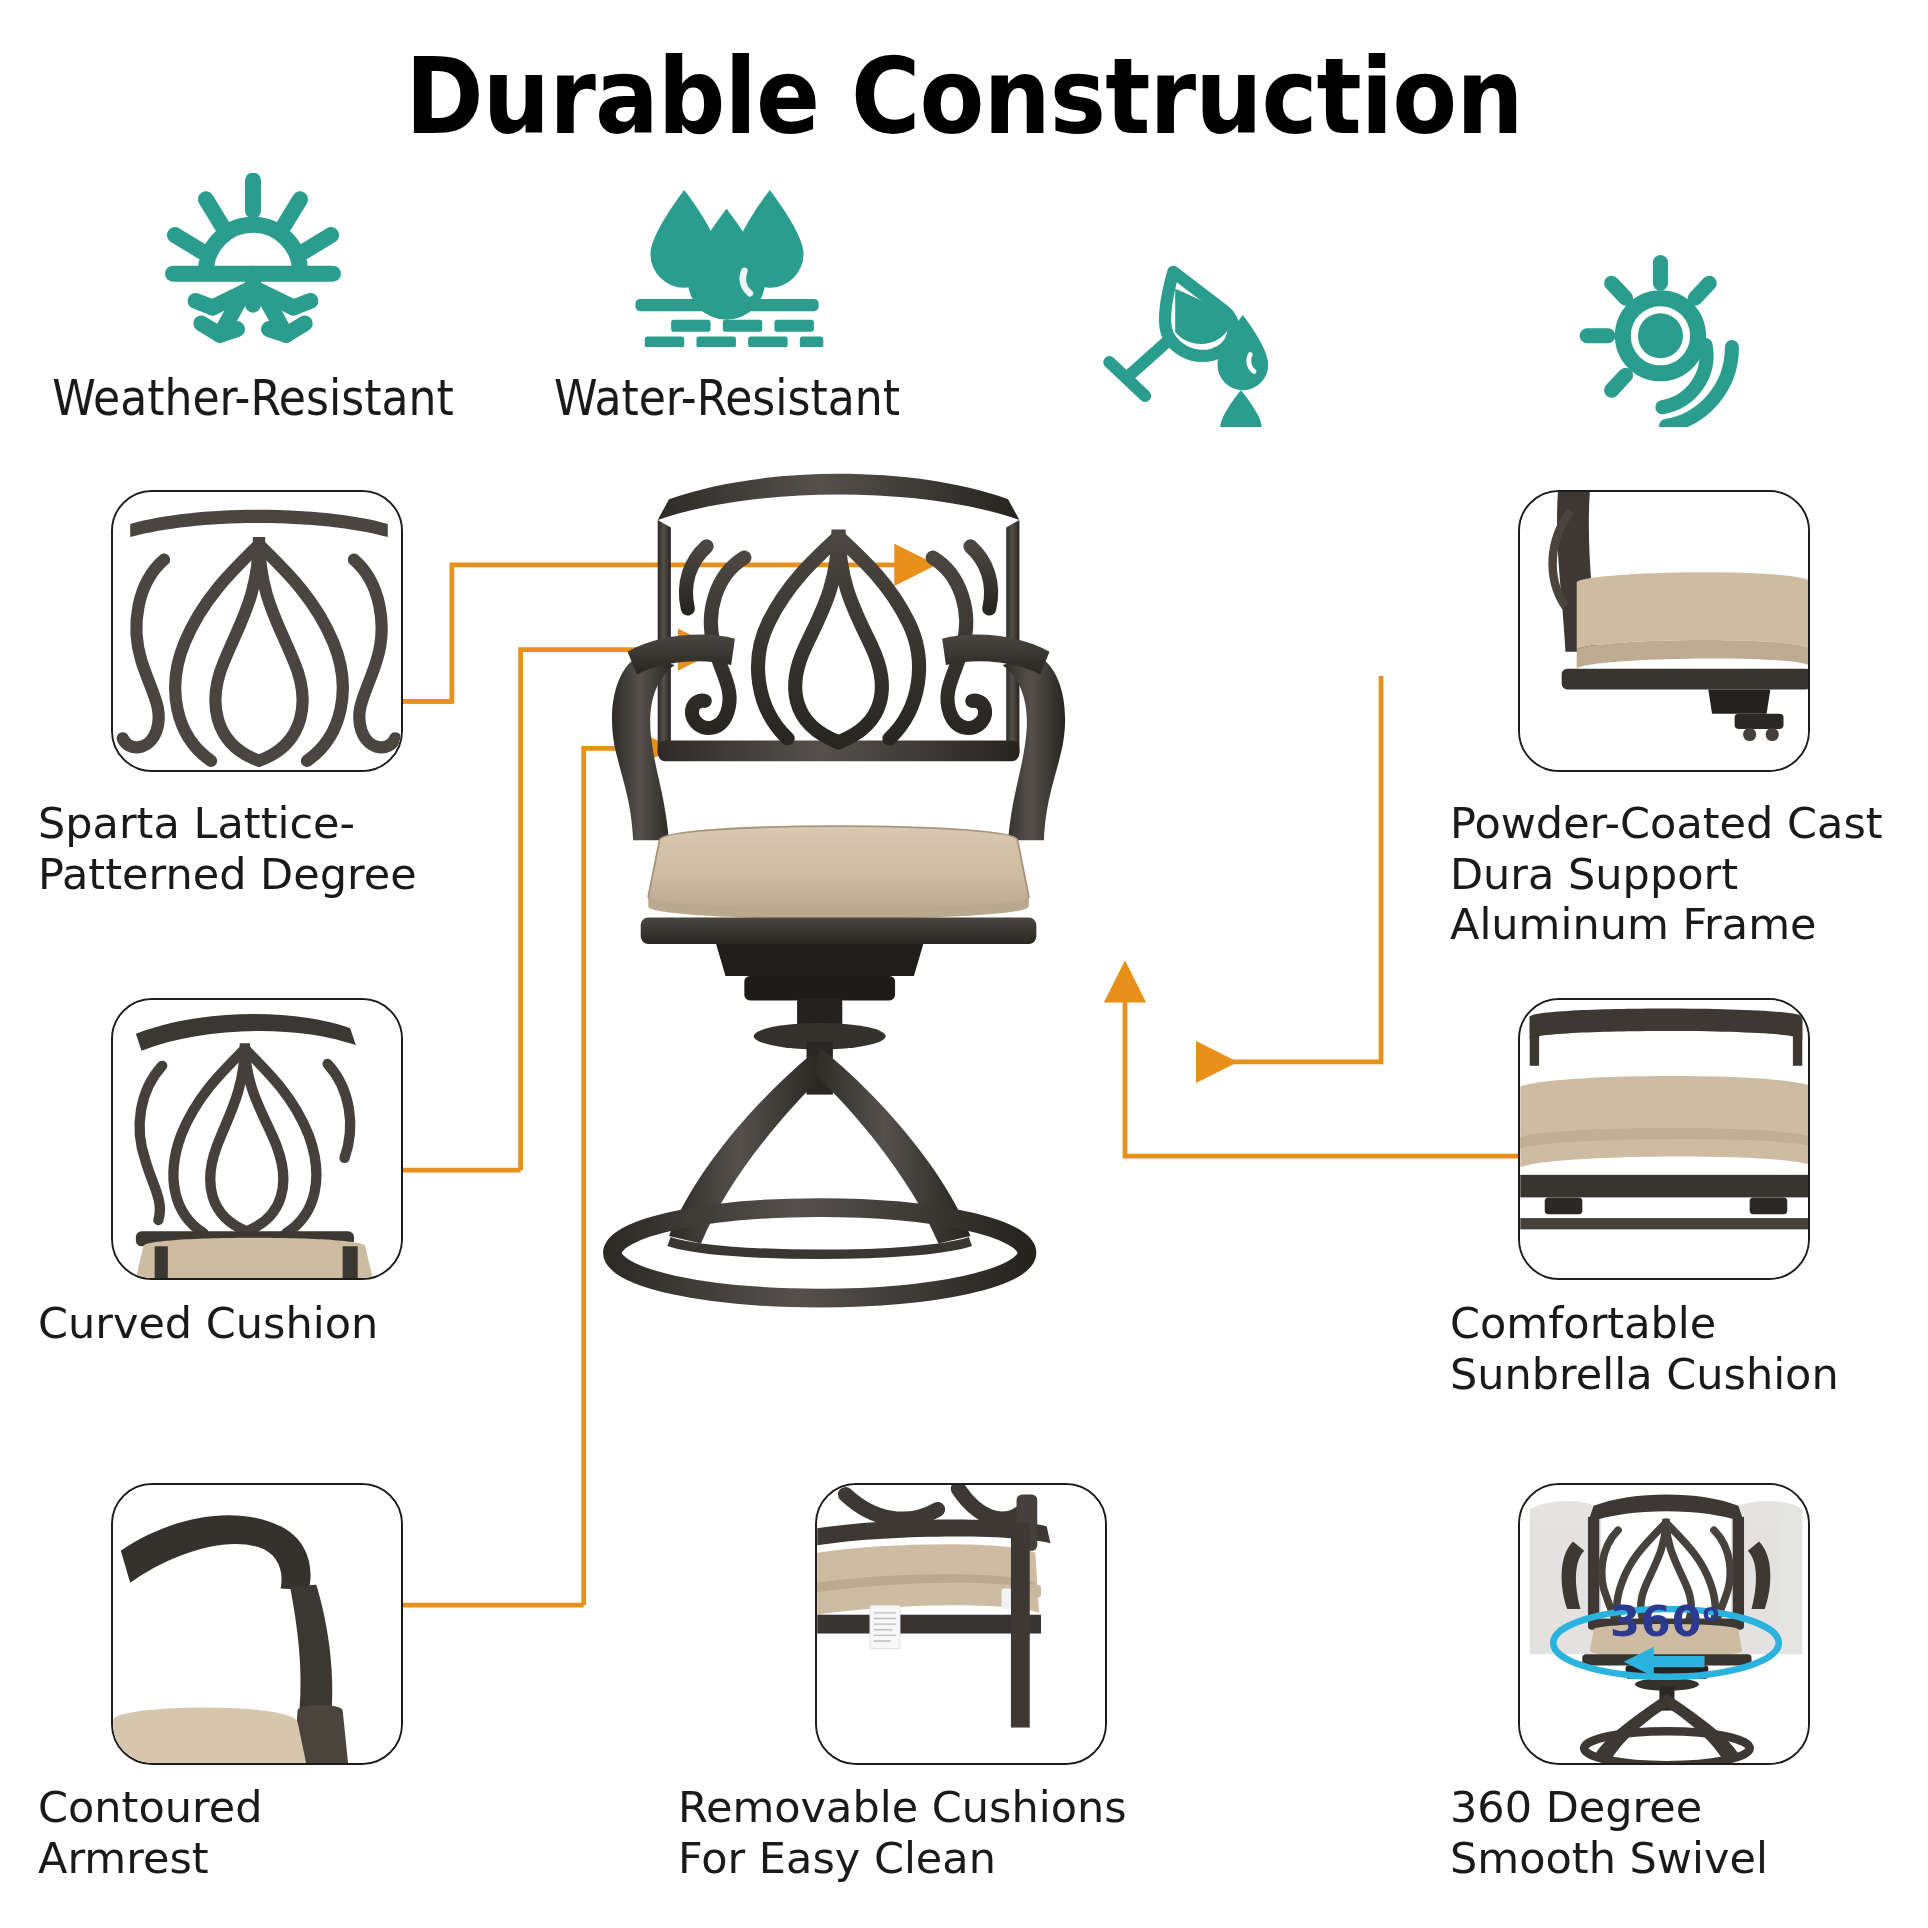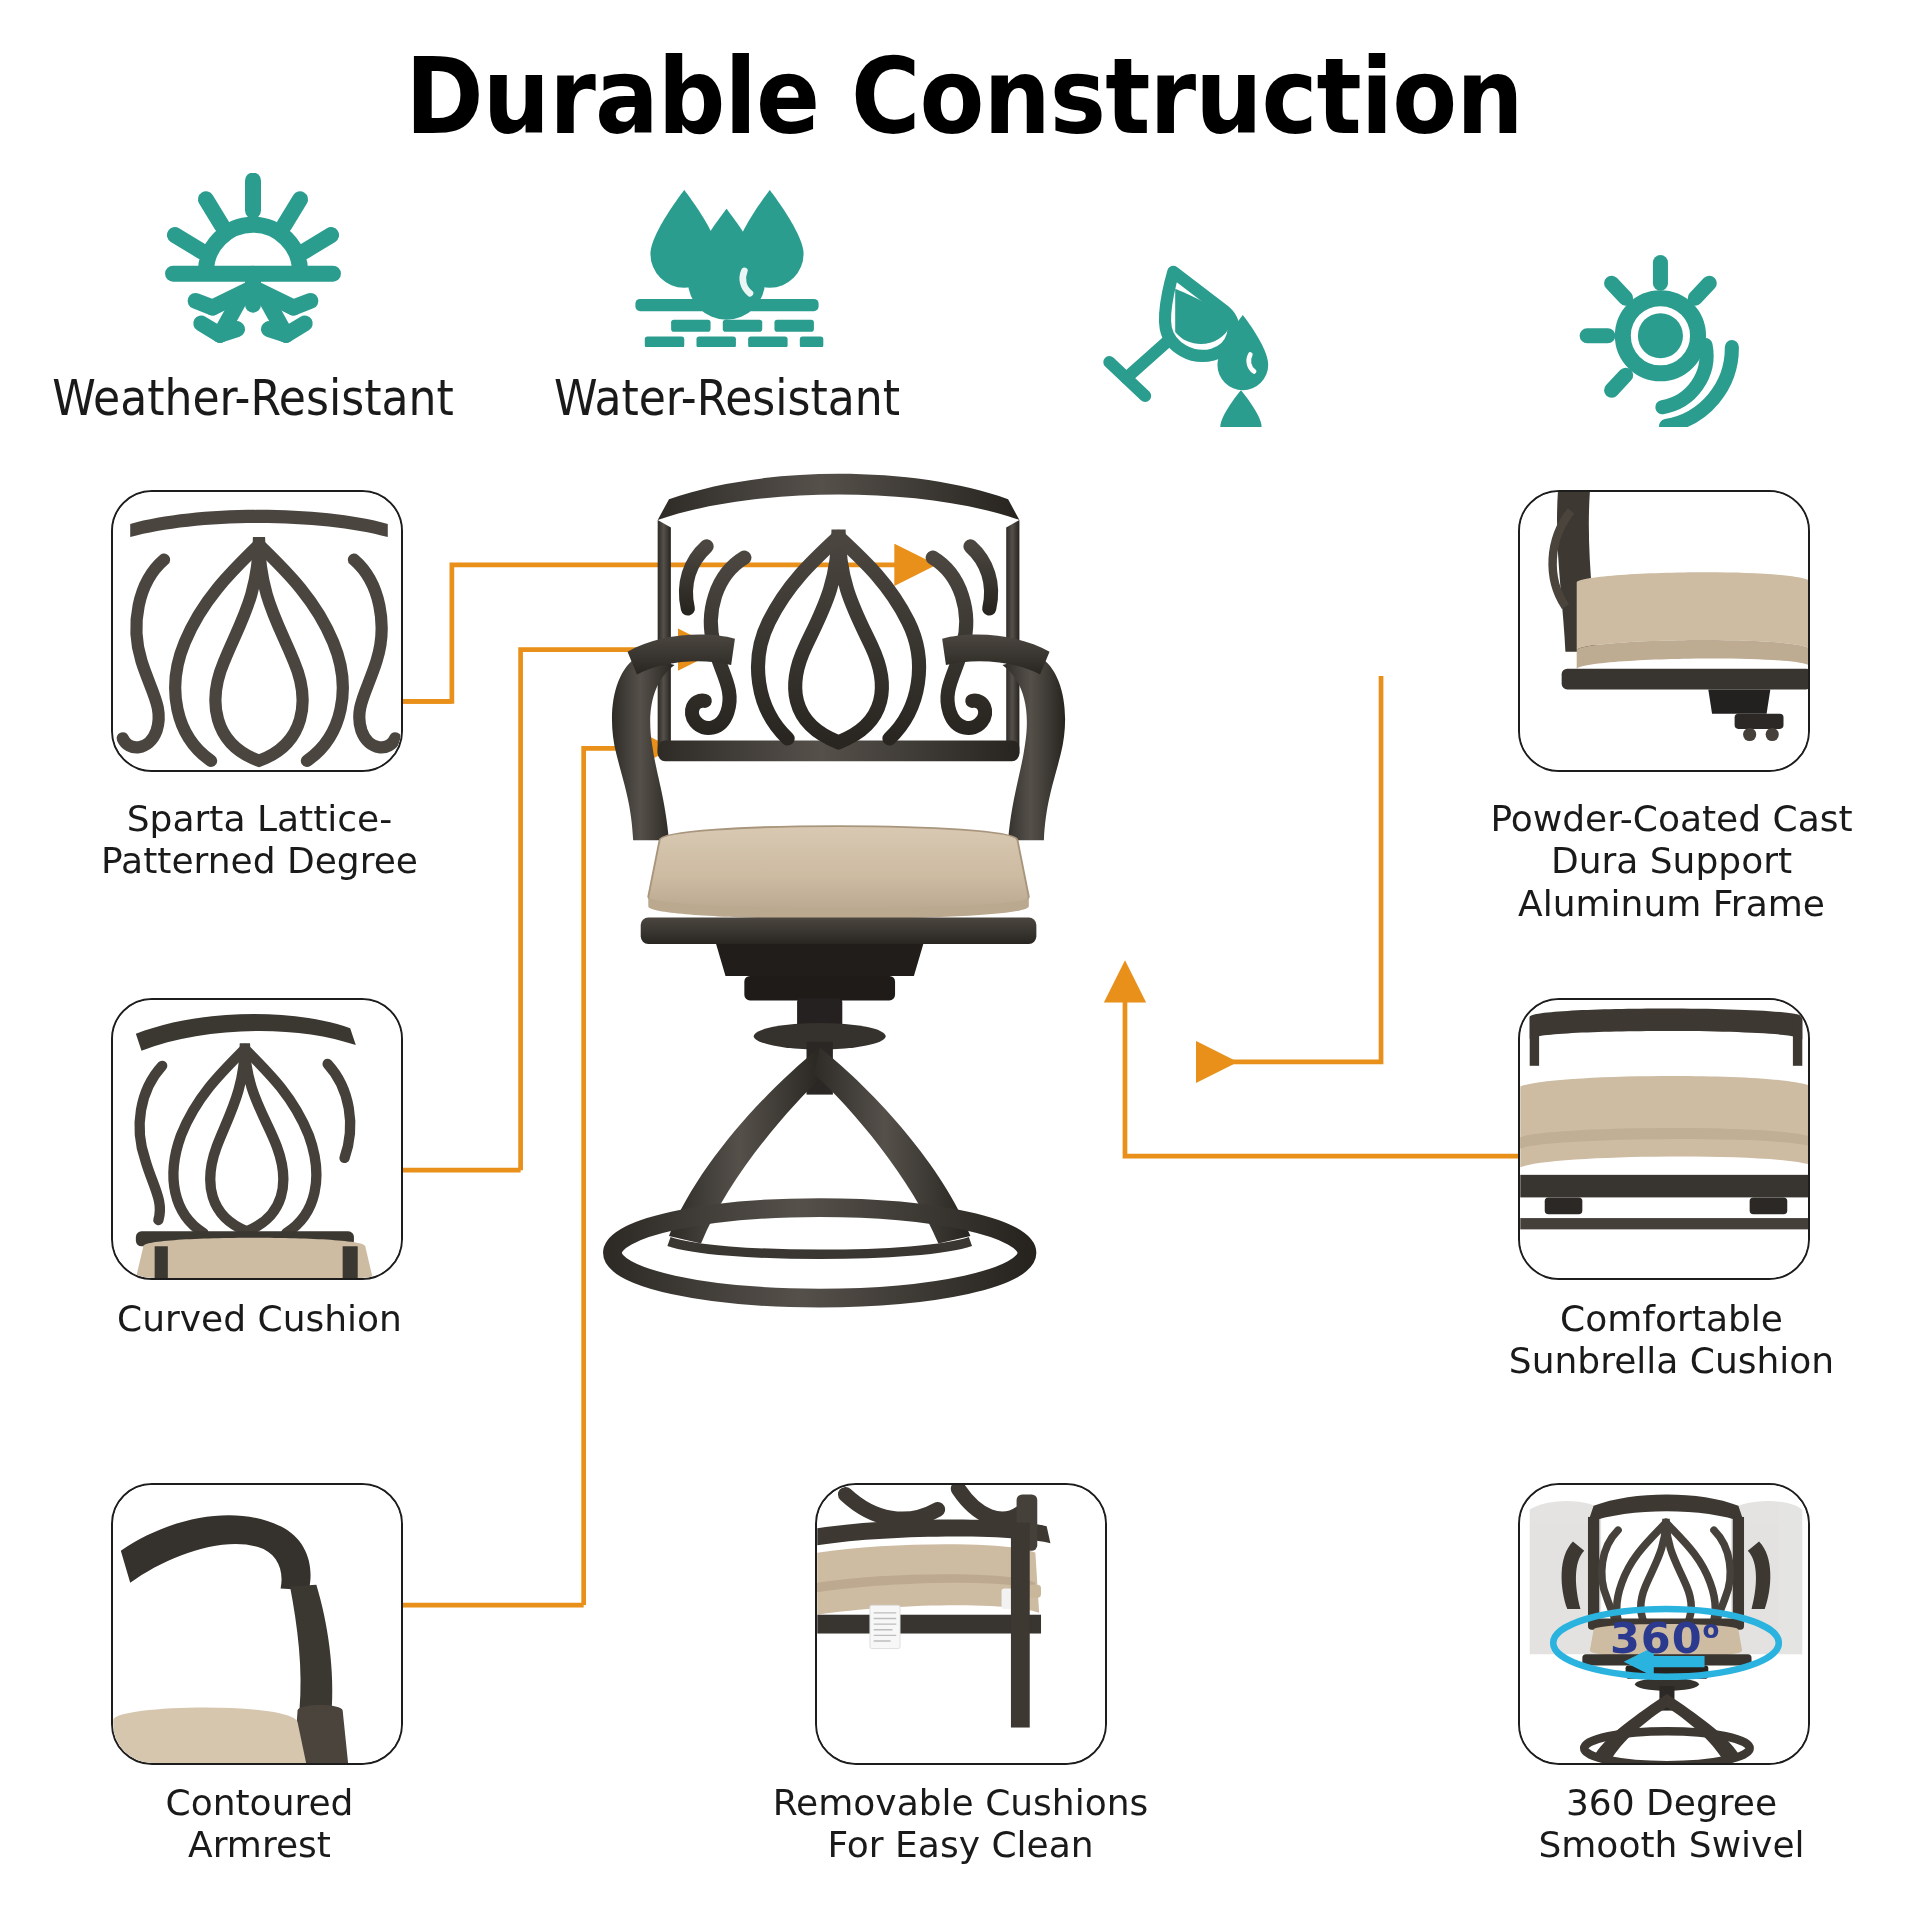--- a/index.html
+++ b/index.html
@@ -45,23 +45,23 @@
     border:2.8px solid #1d1d1d;
     border-radius:41px;
     background:#ffffff;
     overflow:hidden;
     box-sizing:border-box;
   }
   .thumb .inner{position:absolute;inset:0;overflow:hidden;border-radius:38px;}
 
   .caption{
     position:absolute;
-    text-align:center;
+    text-align:left;
     font-family:"DejaVu Sans","Liberation Sans",sans-serif;
-    font-size:36px;
+    font-size:43px;
     line-height:1.18;
     color:#1a1a1a;
   }
 
   
   .conn{position:absolute;inset:0;pointer-events:none;}
 
   
   .chair-wrap{position:absolute;left:603px;top:471px;width:716px;height:942px;}
 
@@ -438,21 +438,21 @@
         <rect x="148" y="214" width="16" height="26" fill="#2b2825"></rect>
         <path d="M156 222 C124 244 92 266 80 286 L98 290 C112 268 140 246 160 234 Z" fill="#3d3832"></path>
         <path d="M156 222 C188 244 220 266 232 286 L214 290 C200 268 172 246 152 234 Z" fill="#3d3832"></path>
         <ellipse cx="156" cy="280" rx="88" ry="18" fill="none" stroke="#3d3832" stroke-width="9"></ellipse>
 
         <ellipse cx="155" cy="168" rx="120" ry="36" fill="none" stroke="#2bb3e0" stroke-width="7"></ellipse>
         <path d="M196 182 L142 182 L142 172 L110 188 L142 204 L142 194 L196 194 Z" fill="#2bb3e0"></path>
         <path d="M60 170 L106 170 L106 162 L132 176 L106 190 L106 182 L60 182 Z" fill="#2bb3e0" opacity="0"></path>
       </svg>
     </div>
-    <div class="badge360" style="left:90px;top:128px;">
+    <div class="badge360" style="left:90px;top:111px;">
       <span>360</span><sup>o</sup>
     </div>
   </div>
   <div class="caption" style="left:1450px;top:1782px;width:443px;">
     <div>360 Degree</div>
     <div>Smooth Swivel</div>
   </div>
 
 </div>
 

